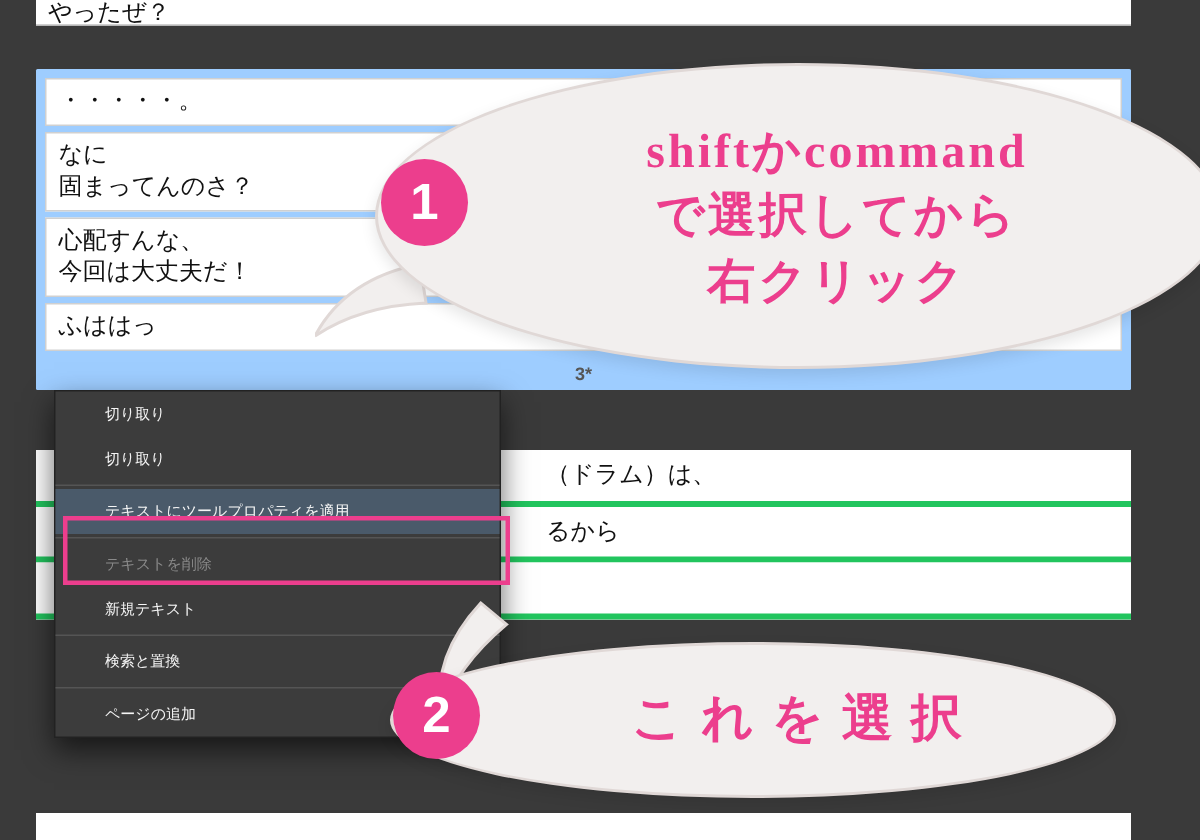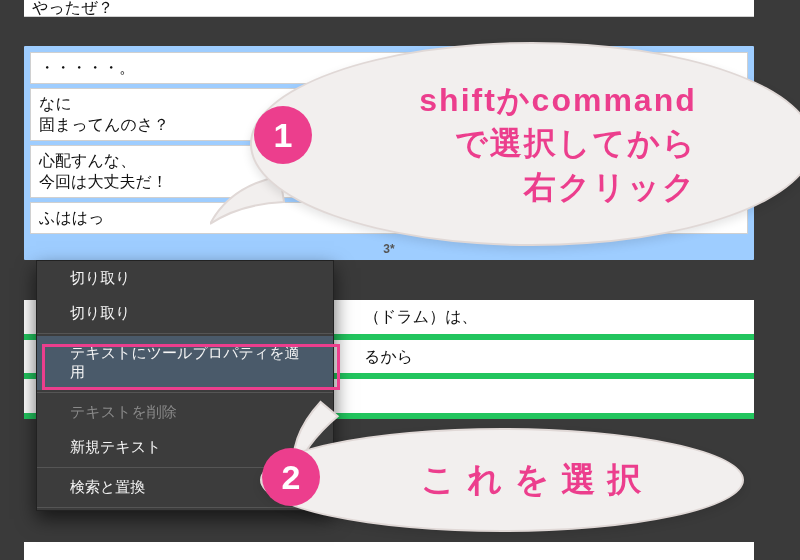--- a/index.html
+++ b/index.html
@@ -23,33 +23,33 @@
   
   .list-panel{position:absolute;left:24px;right:6px;top:46px;background:var(--sel);padding:6px 4px 4px;border-radius:1px}
   .row{background:var(--white);margin:4px 2px;padding:4px 8px;color:var(--text);font-size:16px;line-height:1.35;border:1px solid #d0d0d0;white-space:pre-line}
   .row:first-child{margin-top:0}
   .list-panel .tab-label{text-align:center;font-size:12px;color:#555;padding-top:4px;font-weight:bold}
   
   .top-crop{position:absolute;left:24px;right:6px;top:0;height:16px;background:var(--white);border-bottom:1px solid #d0d0d0}
   .pre-text{position:absolute;left:32px;top:-2px;font-size:16px;color:var(--text)}
   
   .lower-panel{position:absolute;left:24px;right:6px;top:300px;background:#fff}
-  .lower-panel .row{border-left:none;border-right:none;margin:0;border-top:none;border-bottom:6px solid #22c55e;padding:6px 8px 6px 340px}
+  .lower-panel .row{border-left:none;border-right:none;margin:0;border-top:none;border-bottom:4px solid #22c55e;padding:6px 8px 6px 340px}
   .bottom-crop{position:absolute;left:24px;right:6px;bottom:0;height:18px;background:#fff}
   
   .context-menu{position:absolute;left:36px;top:260px;width:296px;background:var(--menu-bg);border:1px solid var(--menu-border);box-shadow:0 8px 18px rgba(0,0,0,.6);z-index:50}
-  .context-menu .item{color:var(--menu-text);font-size:15px;padding:8px 33px;cursor:default}
+  .context-menu .item{color:var(--menu-text);font-size:10px;padding:8px 33px;cursor:default}
   .context-menu .item.disabled{color:var(--menu-disabled)}
   .context-menu .item.hover{background:var(--menu-hover)}
   .context-menu hr{border:none;border-top:1px solid #555;margin:2px 0}
   
   .focus-box{position:absolute;left:42px;top:344px;width:292px;height:40px;border:3px solid var(--annot);z-index:60;pointer-events:none}
   
   .bubble{position:absolute;background:var(--annot-bubble);border:2px solid var(--annot-border);border-radius:50%;z-index:70;display:flex;align-items:center;justify-content:center;box-shadow:0 4px 10px rgba(0,0,0,.1)}
-  .bubble .txt{color:var(--annot-text);font-family:Liberation Sans, sans-serif;font-weight:600;line-height:1.35;text-align:right;white-space:pre-line;letter-spacing:2px}
+  .bubble .txt{color:var(--annot-text);font-family:Liberation Serif, serif;font-weight:600;line-height:1.35;text-align:center;white-space:pre-line;letter-spacing:2px}
   .bubble.b1{left:250px;top:42px;width:560px;height:200px;border-radius:50%/50%}
   .bubble.b1 .txt{font-size:32px;padding:0 48px 0 100px}
   .bubble.b2{left:260px;top:428px;width:480px;height:100px}
   .bubble.b2 .txt{font-size:34px;padding-left:70px;letter-spacing:12px}
   
   .tail{position:absolute;z-index:69}
   .tail svg{display:block}
   .tail1{left:210px;top:166px;width:80px;height:60px}
   .tail2{left:270px;top:408px;width:80px;height:50px;transform:rotate(-40deg)}
   
@@ -86,20 +86,21 @@
     <div class="item">切り取り</div>
     <div class="item">切り取り</div>
     <hr>
     <div class="item hover">テキストにツールプロパティを適用</div>
     <hr>
     <div class="item disabled">テキストを削除</div>
     <div class="item">新規テキスト</div>
     <hr>
     <div class="item">検索と置換</div>
     <hr>
+    <div class="item">ページの追加</div>
 
   </div>
 
   <div class="focus-box"></div>
 
   <div class="tail tail1">
     <svg viewBox="0 0 80 60">
         <path d="M70 10 Q20 20 0 58 Q30 38 74 36 Z" fill="#f2efee" stroke="#e0d8d6" stroke-width="2"></path>
       </svg>
   </div>

